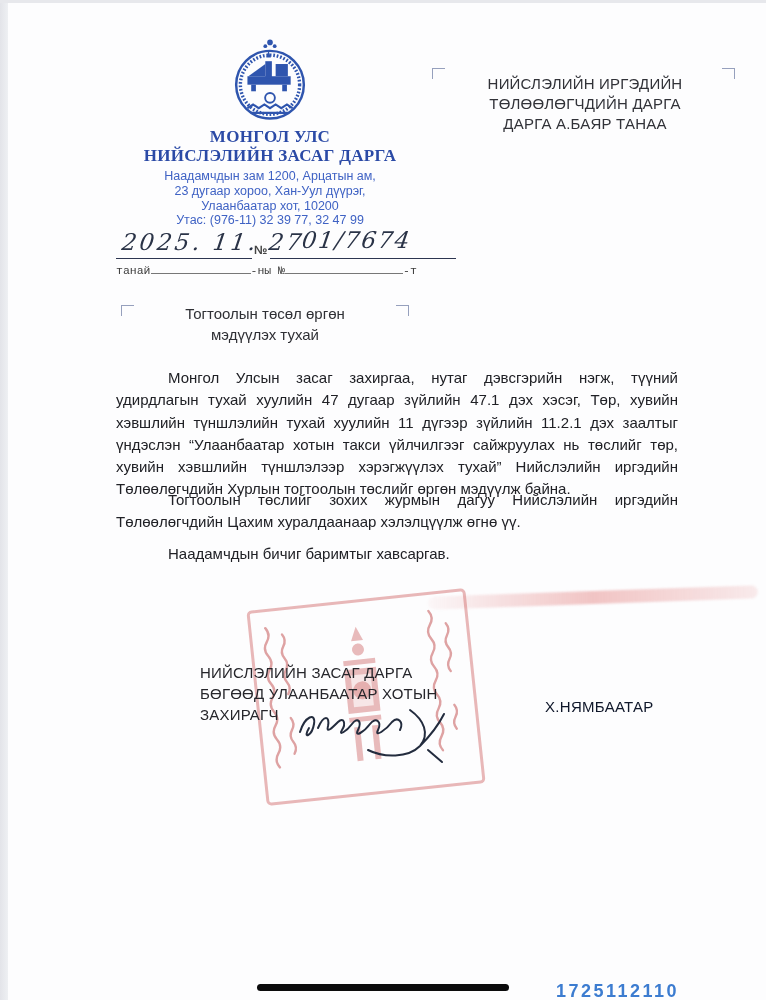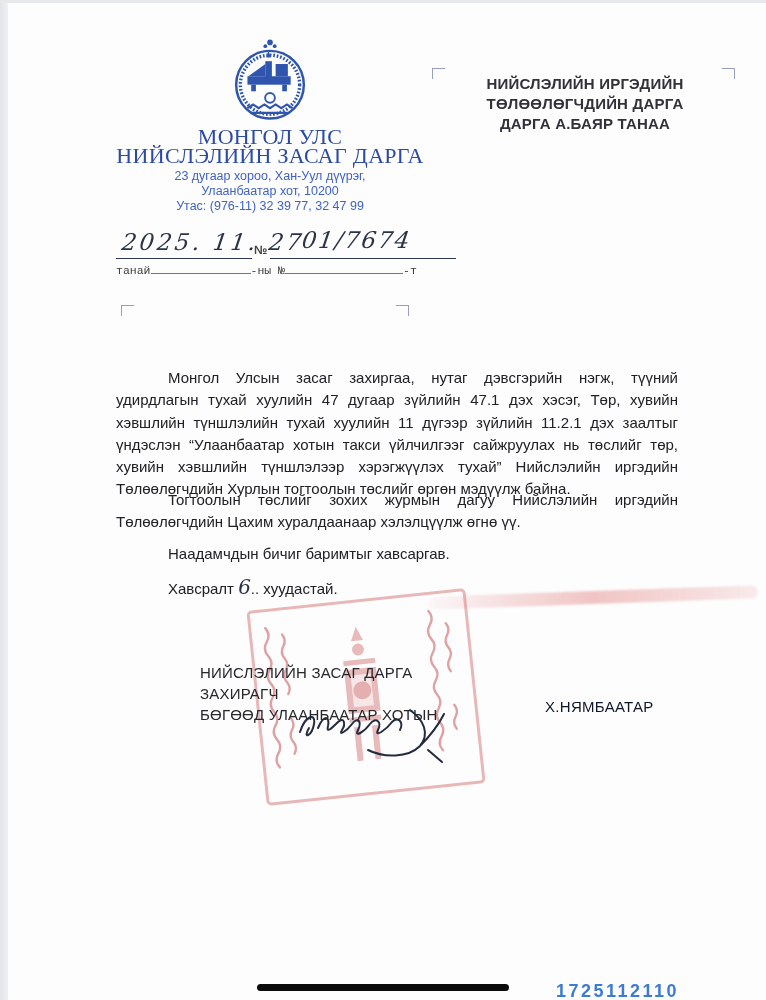--- a/index.html
+++ b/index.html
@@ -11,22 +11,22 @@
   }
   .page{position:absolute;left:0;top:0;width:766px;height:1000px;background:#fdfdfe;}
   .edge-left{position:absolute;left:0;top:0;width:8px;height:1000px;background:linear-gradient(90deg,#e3e4e9,#eef0f3);}
   .edge-top{position:absolute;left:0;top:0;width:766px;height:3px;background:#e7e8ec;}
 
   .abs{position:absolute;}
 
   
   .emblem{left:222px;top:33px;width:96px;height:94px;}
   .lh-title{left:95px;top:127px;width:350px;text-align:center;
-    font-family:"Liberation Serif", serif;font-weight:normal;
-    font-size:22px;line-height:19px;color:#2b4aa6;letter-spacing:.3px;}
+    font-family:"Liberation Serif", serif;font-weight:bold;
+    font-size:17px;line-height:19px;color:#2b4aa6;letter-spacing:.3px;}
   .lh-address{left:95px;top:169px;width:350px;text-align:center;
     font-size:12.5px;line-height:14.8px;color:#3f62c4;}
 
   
   .hand{font-family:"DejaVu Serif", serif;font-style:italic;color:#2a3347;}
   .hw-date{left:122px;top:229px;font-size:23px;letter-spacing:3px;transform:skewX(-8deg);}
   .hw-number{left:302px;top:227px;font-size:23px;letter-spacing:2px;transform:skewX(-8deg);}
   .u-line{border-bottom:1.6px solid #2c3550;height:0;}
   .uline1{left:116px;top:258px;width:136px;}
   .uline2{left:270px;top:258px;width:186px;}
@@ -34,21 +34,21 @@
   .yourref{left:116px;top:262px;width:360px;font-size:11.5px;color:#3a3a3a;font-family:Liberation Mono, monospace;}
   .yourref .thin{display:inline-block;border-bottom:1px solid #777;height:11px;}
 
   
   .corner{width:12px;height:10px;}
   .corner.l{border-left:1.5px solid #96a0bd;border-top:1.5px solid #96a0bd;}
   .corner.r{border-right:1.5px solid #96a0bd;border-top:1.5px solid #96a0bd;}
 
   
   .recipient{left:438px;top:74px;width:294px;text-align:center;
-    font-size:15px;line-height:20px;color:#313238;letter-spacing:.2px;font-weight:bold;}
+    font-size:15px;line-height:20px;color:#313238;letter-spacing:.2px;}
 
   
   .subject{left:128px;top:303px;width:274px;text-align:center;
     font-size:15px;line-height:21px;color:#2f3035;}
 
   
   .para{left:116px;width:562px;font-size:15px;line-height:22.3px;color:#202126;
     text-align:justify;text-indent:52px;}
   .p1{top:367px;}
   .p2{top:489px;}
@@ -103,20 +103,21 @@
         <path d="M30,85 H70" stroke-width="2.2"></path>
       </g>
     </svg>
   </div>
 
   <div class="abs lh-title">
     <div>МОНГОЛ УЛС</div>
     <div>НИЙСЛЭЛИЙН ЗАСАГ ДАРГА</div>
   </div>
   <div class="abs lh-address">
+    <div>Наадамчдын зам 1200, Арцатын ам,</div>
     <div>23 дугаар хороо, Хан-Уул дүүрэг,</div>
     <div>Улаанбаатар хот, 10200</div>
     <div>Утас: (976-11) 32 39 77, 32 47 99</div>
   </div>
 
   <div class="abs hand hw-date">2025. 11. 27</div>
   <div class="abs no-sym">№</div>
   <div class="abs hand hw-number">01/7674</div>
   <div class="abs u-line uline1"></div>
   <div class="abs u-line uline2"></div>
@@ -127,27 +128,28 @@
   <span class="abs corner l" style="left:432px;top:68px"></span>
   <span class="abs corner r" style="left:722px;top:68px"></span>
   <div class="abs recipient">
     <div>НИЙСЛЭЛИЙН ИРГЭДИЙН</div>
     <div>ТӨЛӨӨЛӨГЧДИЙН ДАРГА</div>
     <div>ДАРГА А.БАЯР ТАНАА</div>
   </div>
 
   <span class="abs corner l" style="left:121px;top:305px"></span>
   <span class="abs corner r" style="left:396px;top:305px"></span>
+  <div class="abs subject">
+    <div>Тогтоолын төсөл өргөн</div>
+    <div>мэдүүлэх тухай</div>
+  </div>
 
   <div class="abs para p1">Монгол Улсын засаг захиргаа, нутаг дэвсгэрийн нэгж, түүний удирдлагын тухай хуулийн 47 дугаар зүйлийн 47.1 дэх хэсэг, Төр, хувийн хэвшлийн түншлэлийн тухай хуулийн 11 дүгээр зүйлийн 11.2.1 дэх заалтыг үндэслэн “Улаанбаатар хотын такси үйлчилгээг сайжруулах нь төслийг төр, хувийн хэвшлийн түншлэлээр хэрэгжүүлэх тухай” Нийслэлийн иргэдийн Төлөөлөгчдийн Хурлын тогтоолын төслийг өргөн мэдүүлж байна.</div>
   <div class="abs para p2">Тогтоолын төслийг зохих журмын дагуу Нийслэлийн иргэдийн Төлөөлөгчдийн Цахим хуралдаанаар хэлэлцүүлж өгнө үү.</div>
   <div class="abs para p3">Наадамчдын бичиг баримтыг хавсаргав.</div>
-  <div class="abs para p4">
-    <span>Хавсралт </span><span class="hw-six">6</span><span>.. хуудастай.</span>
-  </div>
 
   <div class="abs smear"></div>
 
   <div class="abs stamp">
     <svg viewBox="0 0 208 184" width="208" height="184">
       <g stroke="#d07878" fill="none" stroke-width="2.4" opacity="0.8" stroke-linecap="round">
         <path d="M14,16 q5,7 0,14 q-5,7 0,14 q5,7 0,14 q-5,7 0,14 q5,7 0,14 q-5,7 0,14 q5,7 0,14 q-5,7 0,14 q5,7 0,14 q-5,7 0,14"></path>
         <path d="M30,24 q4,6 0,12 q-4,6 0,12 q4,6 0,12 q-4,6 0,12 q4,6 0,12 M30,108 q4,6 0,12 q-4,6 0,12 q4,6 0,12"></path>
         <path d="M178,16 q5,7 0,14 q-5,7 0,14 q5,7 0,14 q-5,7 0,14 q5,7 0,14 q-5,7 0,14 q5,7 0,14 q-5,7 0,14 q5,7 0,14 q-5,7 0,14"></path>
         <path d="M194,30 q4,6 0,12 q-4,6 0,12 q4,6 0,12 q-4,6 0,12 M194,112 q4,6 0,12 q-4,6 0,12"></path>
@@ -161,22 +163,22 @@
         <circle cx="104" cy="88" r="9"></circle>
         <rect x="88" y="114" width="32" height="5"></rect>
         <rect x="92" y="124" width="6" height="34"></rect>
         <rect x="110" y="124" width="6" height="34"></rect>
       </g>
     </svg>
   </div>
 
   <div class="abs sig-title">
     <div>НИЙСЛЭЛИЙН ЗАСАГ ДАРГА</div>
+    <div>БӨГӨӨД УЛААНБААТАР ХОТЫН</div>
     <div>ЗАХИРАГЧ</div>
-    <div>БӨГӨӨД УЛААНБААТАР ХОТЫН</div>
   </div>
   <div class="abs sig-name">Х.НЯМБААТАР</div>
 
   <div class="abs sig-scribble">
     <svg viewBox="0 0 165 72" width="165" height="72">
       <g stroke="#232c3e" fill="none" stroke-width="2" stroke-linecap="round">
         <path d="M8,34 C13,18 24,14 22,26 C20,38 10,42 17,30 M26,30 C32,16 38,18 36,28 C34,36 40,30 46,24 C52,18 54,26 50,32 C46,38 54,34 60,26 C66,18 70,24 66,32 C62,40 72,34 78,26 C84,18 90,24 86,32 C82,40 94,32 100,24 C106,18 112,24 108,32"></path>
         <path d="M118,12 C132,22 138,36 128,48 C116,60 92,60 76,52 M128,48 C136,40 146,28 152,16 M136,52 L150,64"></path>
       </g>
     </svg>

